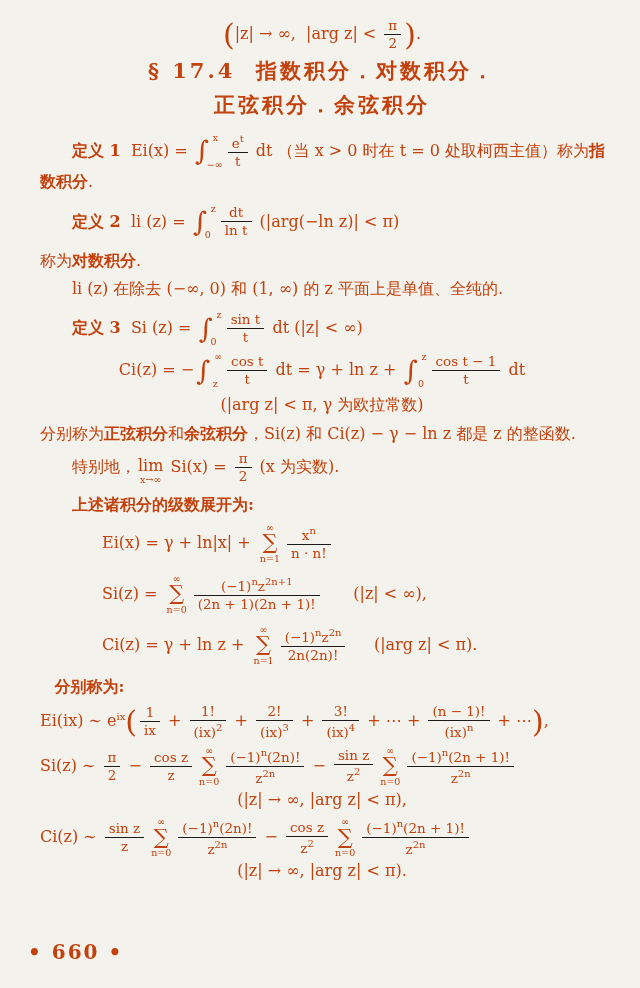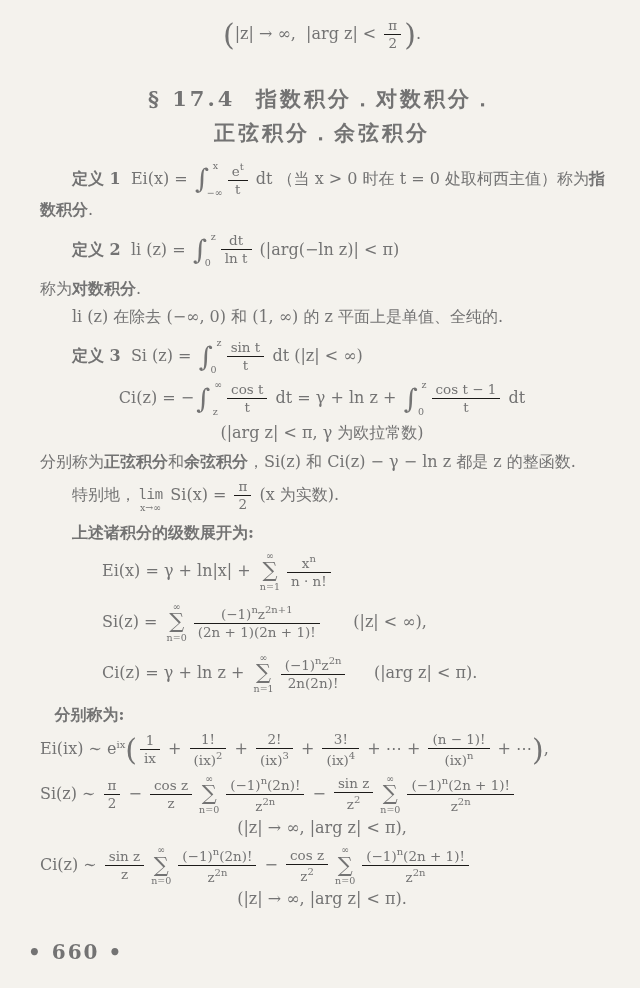--- a/index.html
+++ b/index.html
@@ -1,34 +1,34 @@
 <!DOCTYPE html>
 <html><head>
 <meta charset="utf-8">
 <style>
   html,body{margin:0;padding:0;}
   .page{
     width:640px;height:988px;
     background:#f4f2ed;
-    color:#737373;
+    color:#c2410c;
     font-family:"DejaVu Serif", serif;
     position:relative;
     overflow:hidden;
     box-sizing:border-box;
   }
   .content{padding:16px 36px 0 40px;}
   .line{white-space:nowrap;}
   
   .al-center{text-align:center;}
   .al-indent{padding-left:2em;}
   .al-indent1{padding-left:0.9em;}
   .al-math{padding-left:62px;}
   .al-left{padding-left:0;}
   
-  .mt0{margin-top:2px}.mt1{margin-top:6px}.mt2{margin-top:10px}.mt3{margin-top:14px}.mt4{margin-top:34px}
+  .mt0{margin-top:2px}.mt1{margin-top:6px}.mt2{margin-top:10px}.mt3{margin-top:14px}.mt4{margin-top:6px}
   
   .h1{font-size:21px;font-weight:bold;letter-spacing:3px;}
   .txt{font-size:16px;line-height:1.4;}
   .fml{font-size:16px;line-height:1.25;}
   .bold{font-weight:bold;}
   .m sup,.m sub,.frac sup{font-size:10px;}
   
   .frac{display:inline-block;vertical-align:middle;text-align:center;font-size:13.5px;line-height:1.12;margin:0 3px;}
   .frac .num{display:block;padding:0 4px 1px;border-bottom:1.4px solid #1c1b19;}
   .frac .den{display:block;padding:1px 4px 0;}
@@ -38,21 +38,21 @@
   .intg .lims{display:inline-flex;flex-direction:column;justify-content:space-between;height:36px;font-size:9.5px;line-height:1;margin-left:1px;}
   .intg .hi{margin-left:3px;}
   .intg .lo{margin-left:-3px;}
   
   .sum{display:inline-flex;flex-direction:column;align-items:center;vertical-align:middle;font-size:9.5px;line-height:1;margin:0 4px;}
   .sum .op{font-size:21px;line-height:0.95;}
   .sum .hi{margin-bottom:1px;}
   .sum .lo{margin-top:1px;}
   
   .lim{display:inline-flex;flex-direction:column;align-items:center;vertical-align:bottom;line-height:1;margin:0 2px;}
-  .lim .op{font-size:14px;font-family:Liberation Mono, monospace;}
+  .lim .op{font-size:16px;}
   .lim .lo{font-size:9.5px;margin-top:1px;}
   
   .bigp{font-size:30px;vertical-align:middle;line-height:0.9;font-weight:400;}
   
   .pageno{position:absolute;left:28px;bottom:24px;font-size:20px;font-weight:bold;letter-spacing:2px;}
 </style>
 </head>
 <body>
 
 <div class="page">

